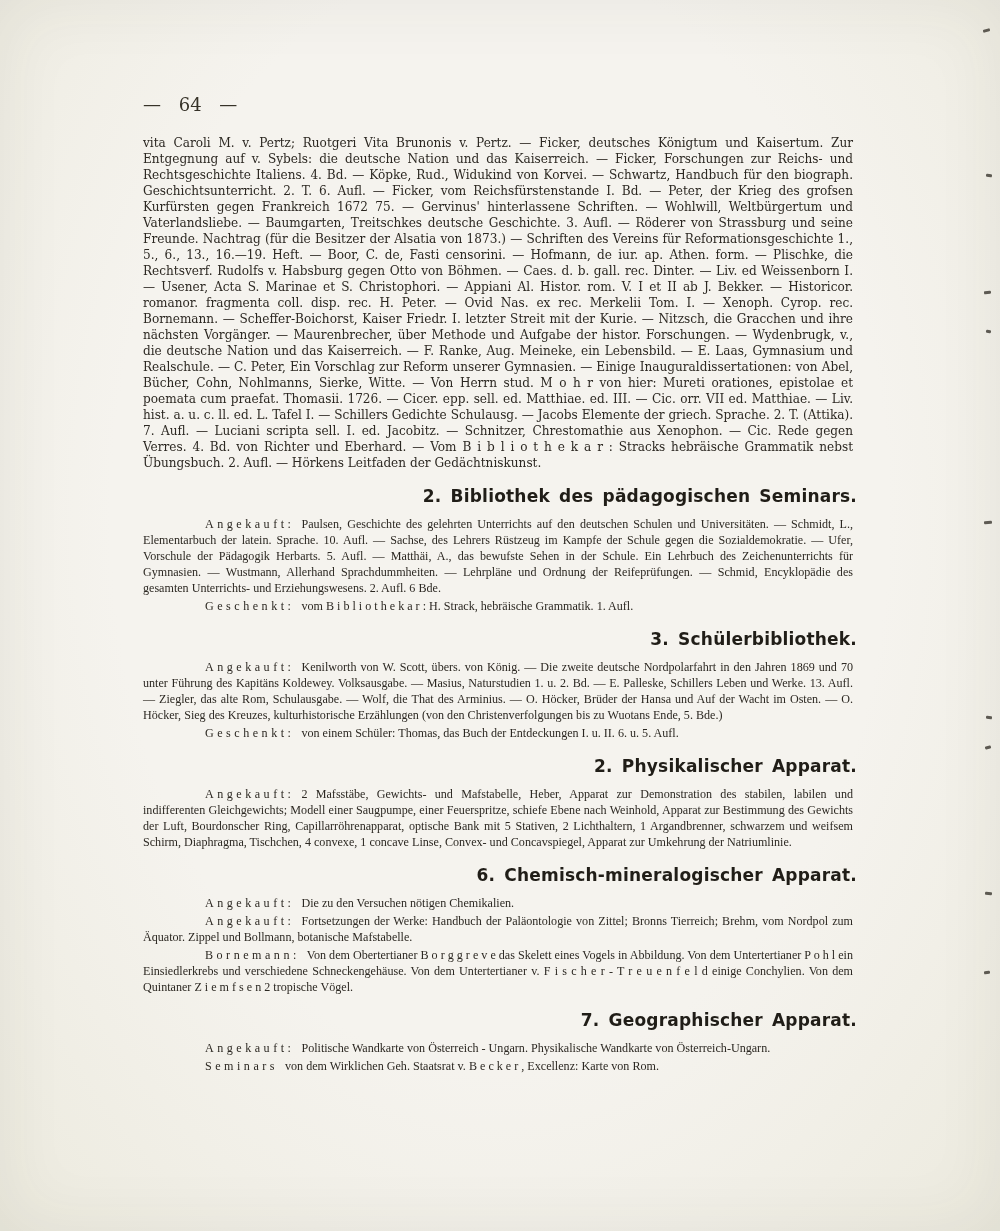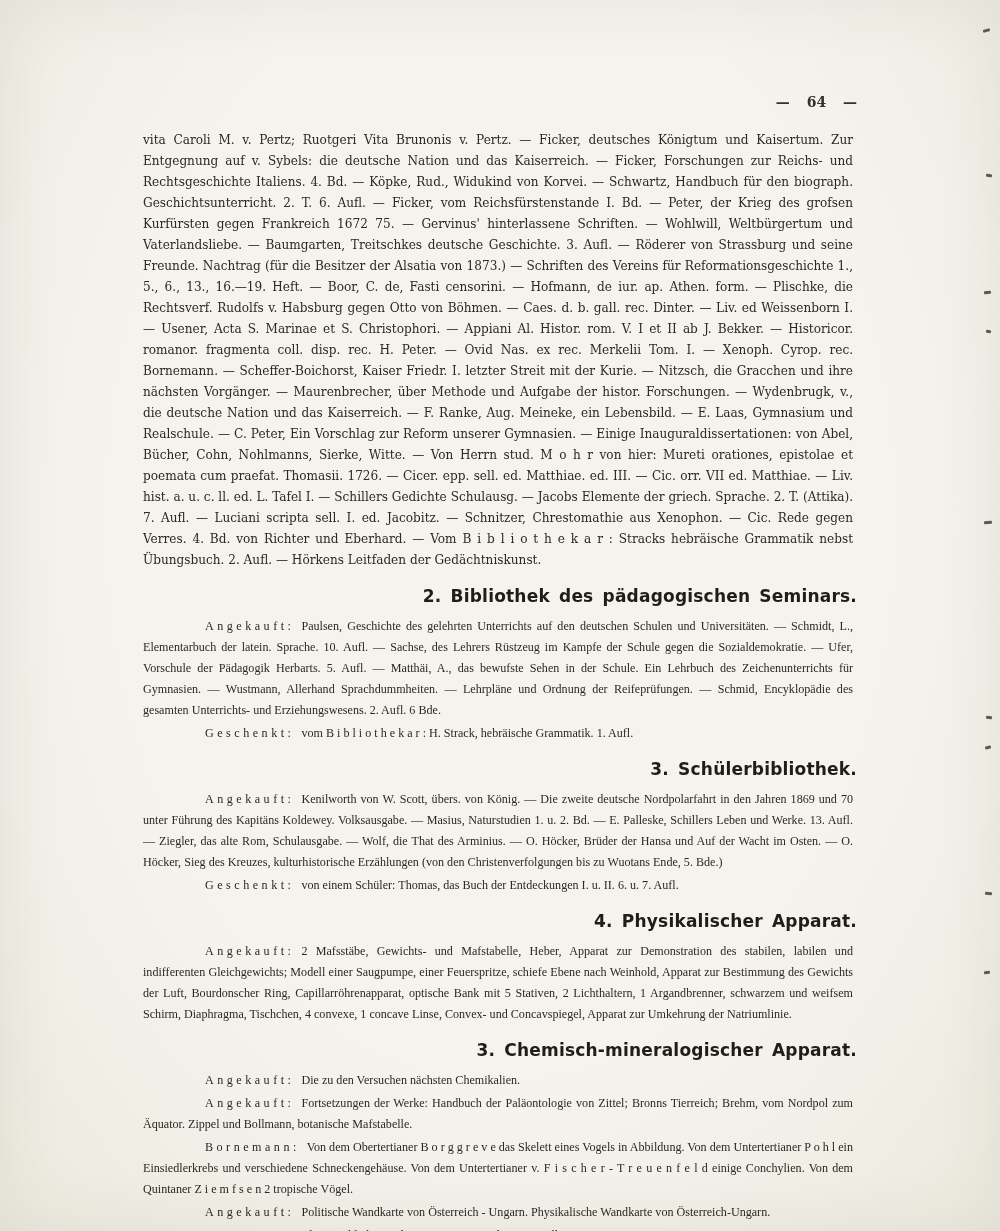--- a/index.html
+++ b/index.html
@@ -13,30 +13,29 @@
     font-family: "DejaVu Serif", "Liberation Serif", serif;
     color: #2c2822;
   }
   .content {
     position: absolute;
     left: 143px;
     top: 94px;
     width: 714px;
   }
   .pageno {
-    text-align: right;
-    font-size: 14px;
+    text-align: left;
+    font-size: 18px;
     word-spacing: 12px;
     color: #363228;
     margin: 0 0 20px 0;
-    font-weight: bold;
   }
   p.body-par {
     font-size: 12.1px;
-    line-height: 21px;
+    line-height: 16px;
     text-align: justify;
     margin: 0 4px 2px 0;
   }
   p.indent { text-indent: 62px; font-family: Liberation Serif, serif; }
   span.lead {
     letter-spacing: 3.5px;
     margin-right: 7px;
   }
   h2.sec-title {
     font-family: "DejaVu Sans", "Liberation Sans", sans-serif;
@@ -64,31 +63,32 @@
     <div class="pageno">— 64 —</div>
 
     <p class="body-par">vita Caroli M. v. Pertz; Ruotgeri Vita Brunonis v. Pertz. — Ficker, deutsches Königtum und Kaisertum. Zur Entgegnung auf v. Sybels: die deutsche Nation und das Kaiserreich. — Ficker, Forschungen zur Reichs- und Rechtsgeschichte Italiens. 4. Bd. — Köpke, Rud., Widukind von Korvei. — Schwartz, Handbuch für den biograph. Geschichtsunterricht. 2. T. 6. Aufl. — Ficker, vom Reichsfürstenstande I. Bd. — Peter, der Krieg des grofsen Kurfürsten gegen Frankreich 1672 75. — Gervinus' hinterlassene Schriften. — Wohlwill, Weltbürgertum und Vaterlandsliebe. — Baumgarten, Treitschkes deutsche Geschichte. 3. Aufl. — Röderer von Strassburg und seine Freunde. Nachtrag (für die Besitzer der Alsatia von 1873.) — Schriften des Vereins für Reformationsgeschichte 1., 5., 6., 13., 16.—19. Heft. — Boor, C. de, Fasti censorini. — Hofmann, de iur. ap. Athen. form. — Plischke, die Rechtsverf. Rudolfs v. Habsburg gegen Otto von Böhmen. — Caes. d. b. gall. rec. Dinter. — Liv. ed Weissenborn I. — Usener, Acta S. Marinae et S. Christophori. — Appiani Al. Histor. rom. V. I et II ab J. Bekker. — Historicor. romanor. fragmenta coll. disp. rec. H. Peter. — Ovid Nas. ex rec. Merkelii Tom. I. — Xenoph. Cyrop. rec. Bornemann. — Scheffer-Boichorst, Kaiser Friedr. I. letzter Streit mit der Kurie. — Nitzsch, die Gracchen und ihre nächsten Vorgänger. — Maurenbrecher, über Methode und Aufgabe der histor. Forschungen. — Wydenbrugk, v., die deutsche Nation und das Kaiserreich. — F. Ranke, Aug. Meineke, ein Lebensbild. — E. Laas, Gymnasium und Realschule. — C. Peter, Ein Vorschlag zur Reform unserer Gymnasien. — Einige Inauguraldissertationen: von Abel, Bücher, Cohn, Nohlmanns, Sierke, Witte. — Von Herrn stud. M o h r von hier: Mureti orationes, epistolae et poemata cum praefat. Thomasii. 1726. — Cicer. epp. sell. ed. Matthiae. ed. III. — Cic. orr. VII ed. Matthiae. — Liv. hist. a. u. c. ll. ed. L. Tafel I. — Schillers Gedichte Schulausg. — Jacobs Elemente der griech. Sprache. 2. T. (Attika). 7. Aufl. — Luciani scripta sell. I. ed. Jacobitz. — Schnitzer, Chrestomathie aus Xenophon. — Cic. Rede gegen Verres. 4. Bd. von Richter und Eberhard. — Vom B i b l i o t h e k a r : Stracks hebräische Grammatik nebst Übungsbuch. 2. Aufl. — Hörkens Leitfaden der Gedächtniskunst.</p>
 
     <h2 class="sec-title">2. Bibliothek des pädagogischen Seminars.</h2>
     <p class="body-par indent"><span class="lead">Angekauft:</span><span>Paulsen, Geschichte des gelehrten Unterrichts auf den deutschen Schulen und Universitäten. — Schmidt, L., Elementarbuch der latein. Sprache. 10. Aufl. — Sachse, des Lehrers Rüstzeug im Kampfe der Schule gegen die Sozialdemokratie. — Ufer, Vorschule der Pädagogik Herbarts. 5. Aufl. — Matthäi, A., das bewufste Sehen in der Schule. Ein Lehrbuch des Zeichenunterrichts für Gymnasien. — Wustmann, Allerhand Sprachdummheiten. — Lehrpläne und Ordnung der Reifeprüfungen. — Schmid, Encyklopädie des gesamten Unterrichts- und Erziehungswesens. 2. Aufl. 6 Bde.</span></p>
     <p class="body-par indent"><span class="lead">Geschenkt:</span><span>vom B i b l i o t h e k a r : H. Strack, hebräische Grammatik. 1. Aufl.</span></p>
 
     <h2 class="sec-title">3. Schülerbibliothek.</h2>
     <p class="body-par indent"><span class="lead">Angekauft:</span><span>Kenilworth von W. Scott, übers. von König. — Die zweite deutsche Nordpolarfahrt in den Jahren 1869 und 70 unter Führung des Kapitäns Koldewey. Volksausgabe. — Masius, Naturstudien 1. u. 2. Bd. — E. Palleske, Schillers Leben und Werke. 13. Aufl. — Ziegler, das alte Rom, Schulausgabe. — Wolf, die That des Arminius. — O. Höcker, Brüder der Hansa und Auf der Wacht im Osten. — O. Höcker, Sieg des Kreuzes, kulturhistorische Erzählungen (von den Christenverfolgungen bis zu Wuotans Ende, 5. Bde.)</span></p>
-    <p class="body-par indent"><span class="lead">Geschenkt:</span><span>von einem Schüler: Thomas, das Buch der Entdeckungen I. u. II. 6. u. 7. Aufl.</span></p>
+    <p class="body-par indent"><span class="lead">Geschenkt:</span><span>von einem Schüler: Thomas, das Buch der Entdeckungen I. u. II. 6. u. 5. Aufl.</span></p>
 
-    <h2 class="sec-title">4. Physikalischer Apparat.</h2>
+    <h2 class="sec-title">2. Physikalischer Apparat.</h2>
     <p class="body-par indent"><span class="lead">Angekauft:</span><span>2 Mafsstäbe, Gewichts- und Mafstabelle, Heber, Apparat zur Demonstration des stabilen, labilen und indifferenten Gleichgewichts; Modell einer Saugpumpe, einer Feuerspritze, schiefe Ebene nach Weinhold, Apparat zur Bestimmung des Gewichts der Luft, Bourdonscher Ring, Capillarröhrenapparat, optische Bank mit 5 Stativen, 2 Lichthaltern, 1 Argandbrenner, schwarzem und weifsem Schirm, Diaphragma, Tischchen, 4 convexe, 1 concave Linse, Convex- und Concavspiegel, Apparat zur Umkehrung der Natriumlinie.</span></p>
 
-    <h2 class="sec-title">3. Chemisch-mineralogischer Apparat.</h2>
-    <p class="body-par indent"><span class="lead">Angekauft:</span><span>Die zu den Versuchen nächsten Chemikalien.</span></p>
+    <h2 class="sec-title">6. Chemisch-mineralogischer Apparat.</h2>
+    <p class="body-par indent"><span class="lead">Angekauft:</span><span>Die zu den Versuchen nötigen Chemikalien.</span></p>
 
     <p class="body-par indent"><span class="lead">Angekauft:</span><span>Fortsetzungen der Werke: Handbuch der Paläontologie von Zittel; Bronns Tierreich; Brehm, vom Nordpol zum Äquator. Zippel und Bollmann, botanische Mafstabelle.</span></p>
     <p class="body-par indent"><span class="lead">Bornemann:</span><span>Von dem Obertertianer B o r g g r e v e das Skelett eines Vogels in Abbildung. Von dem Untertertianer P o h l ein Einsiedlerkrebs und verschiedene Schneckengehäuse. Von dem Untertertianer v. F i s c h e r - T r e u e n f e l d einige Conchylien. Von dem Quintaner Z i e m f s e n 2 tropische Vögel.</span></p>
 
+    <h2 class="sec-title">7. Geographischer Apparat.</h2>
     <p class="body-par indent"><span class="lead">Angekauft:</span><span>Politische Wandkarte von Österreich - Ungarn. Physikalische Wandkarte von Österreich-Ungarn.</span></p>
     <p class="body-par indent"><span class="lead">Seminars</span><span>von dem Wirklichen Geh. Staatsrat v. B e c k e r , Excellenz: Karte von Rom.</span></p>
 
   </div>
 
   <div class="speck" style="left:983px; top:29px;  width:7px; height:3px; transform:rotate(-15deg);"></div>
   <div class="speck" style="left:986px; top:174px; width:6px; height:3px; transform:rotate(10deg);"></div>
   <div class="speck" style="left:984px; top:291px; width:7px; height:3px; transform:rotate(-8deg);"></div>
   <div class="speck" style="left:986px; top:330px; width:5px; height:3px; transform:rotate(12deg);"></div>
   <div class="speck" style="left:984px; top:521px; width:8px; height:3px; transform:rotate(-5deg);"></div>

